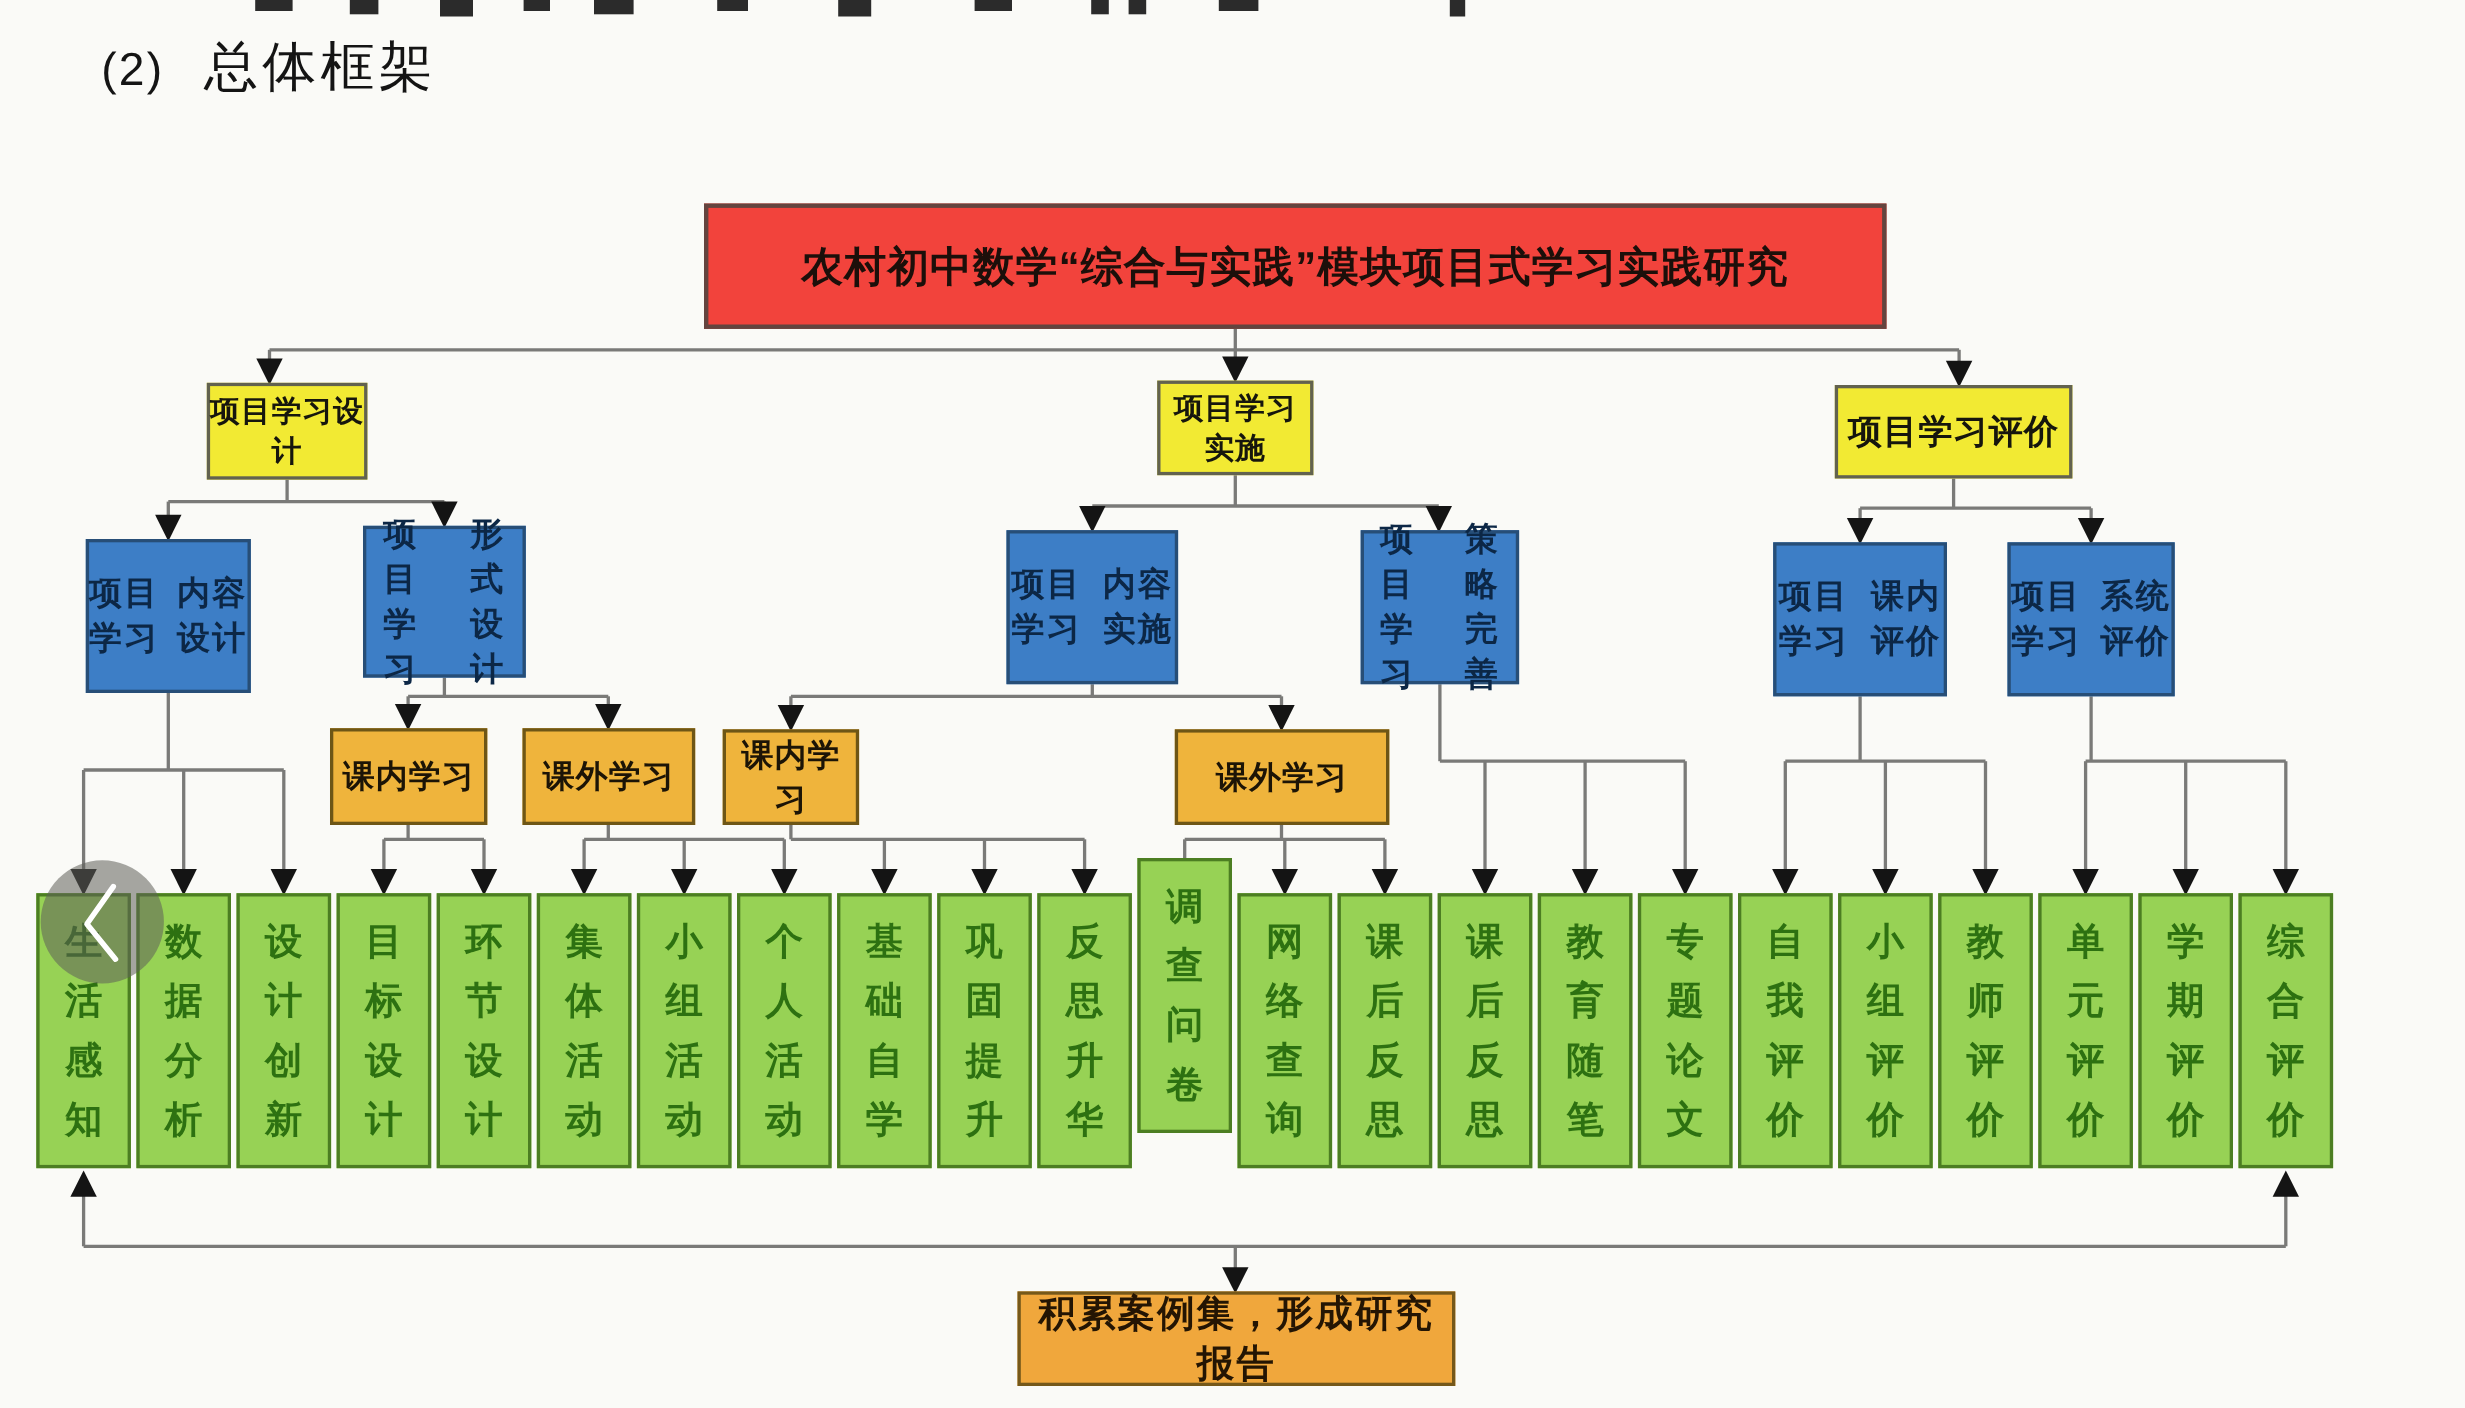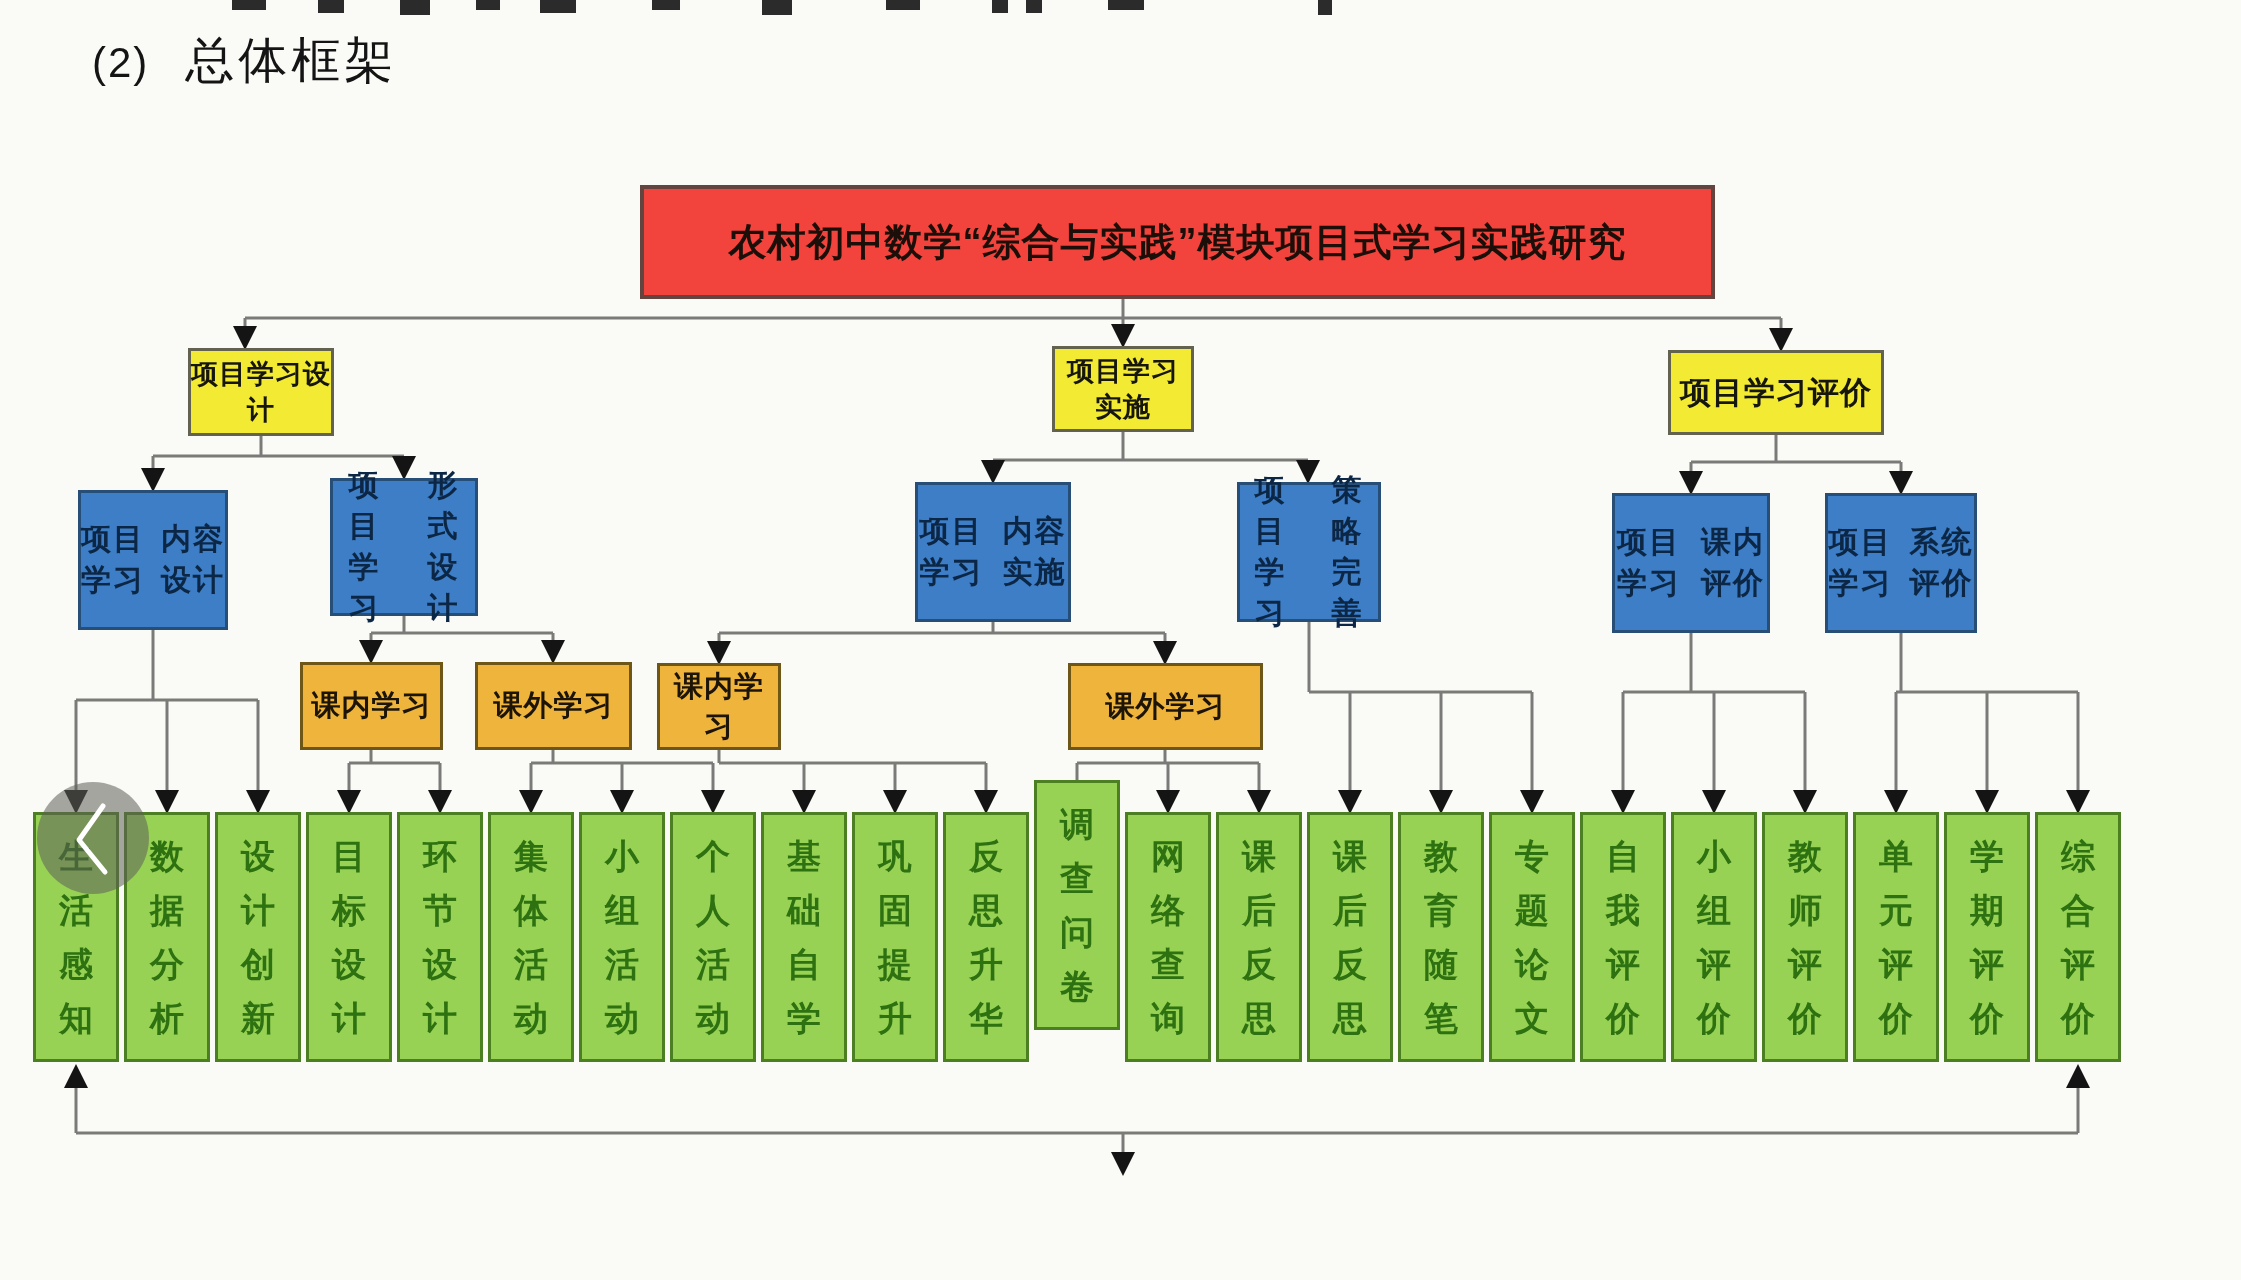--- a/index.html
+++ b/index.html
@@ -288,20 +288,23 @@
   <div class="box leaf" style="left:1853px;top:812px;width:86px;height:250px">
       <span class="vtxt">单元评价</span>
     </div>
   <div class="box leaf" style="left:1944px;top:812px;width:86px;height:250px">
       <span class="vtxt">学期评价</span>
     </div>
   <div class="box leaf" style="left:2035px;top:812px;width:86px;height:250px">
       <span class="vtxt">综合评价</span>
     </div>
 
+  <div class="box footerbox" style="left:925px;top:1174px;width:398px;height:86px">
+    <span>积累案例集，形成研究报告</span>
+  </div>
 
   <div id="backbtn">
     <svg width="112" height="112" viewBox="0 0 112 112">
       <polyline points="66,24 42,58 68,90" fill="none" stroke="#ffffff" stroke-width="5" stroke-linecap="round" stroke-linejoin="round"></polyline>
     </svg>
   </div>
 
 </div>
 
 </body></html>

